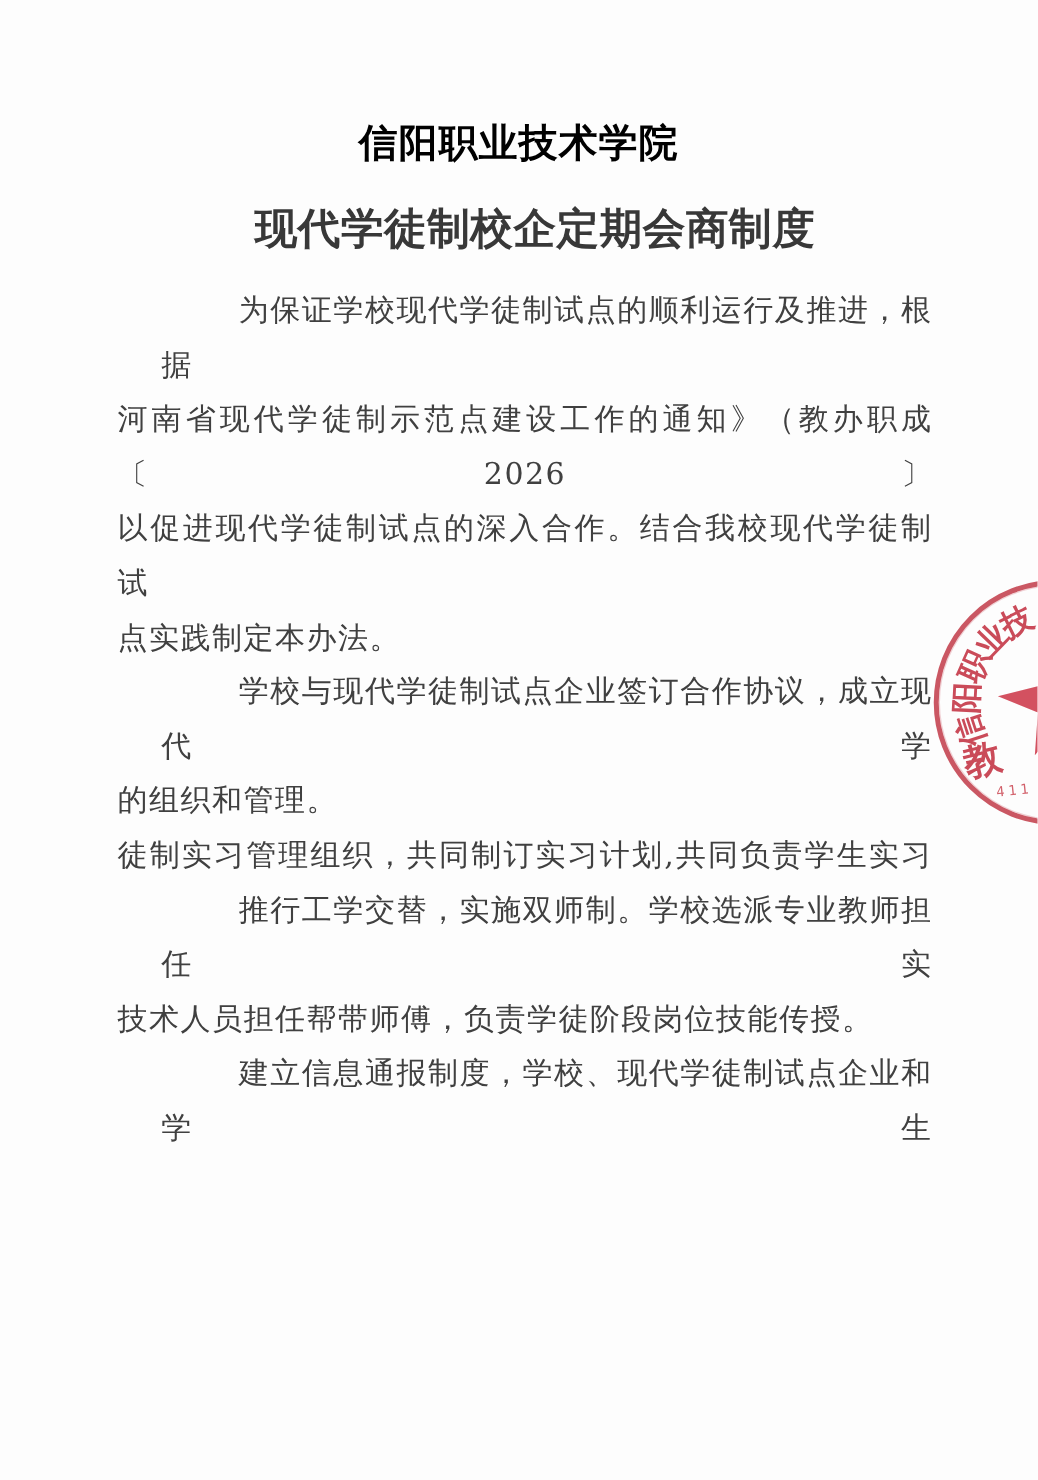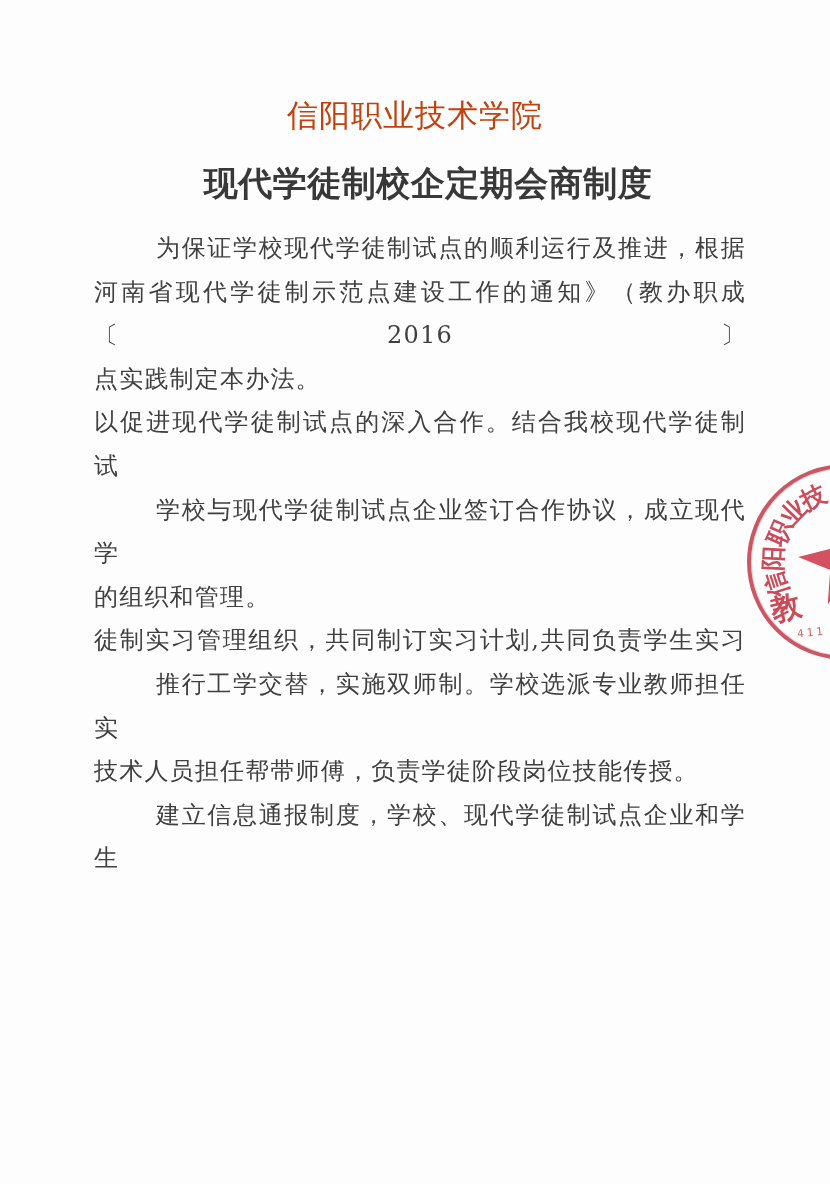--- a/index.html
+++ b/index.html
@@ -13,23 +13,23 @@
     width: 830px;
     height: 1184px;
     background: #fdfdfd;
     overflow: hidden;
   }
   .doc-title-org {
     margin-top: 96px;
     text-align: center;
     font-size: 31px;
     line-height: 38px;
-    font-weight: 400;
+    font-weight: 700;
     letter-spacing: 1px;
-    color: #c2410c;
+    color: #000000;
     font-family: "DejaVu Sans", sans-serif;
   }
   .doc-title-subject {
     margin-top: 29px;
     text-align: center;
     font-size: 34px;
     line-height: 41px;
     font-weight: 700;
     letter-spacing: 0.5px;
     color: #383838;
@@ -47,21 +47,21 @@
     letter-spacing: 1.2px;
     white-space: nowrap;
     text-align: left;
   }
   .line.j {
     white-space: normal;
     text-align: justify;
     text-align-last: justify;
     text-justify: inter-character;
   }
-  .line.ind { text-indent: 62px; }
+  .line.ind { text-indent: 62px; margin-left: 35px; }
 
   
   .seal {
     position: absolute;
     left: 747px;
     top: 464px;
     width: 196px;
     height: 196px;
     border: 4px solid #c64a56;
     border-radius: 50%;
@@ -120,23 +120,23 @@
 <div class="page">
 
   <h1 class="doc-title-org">信阳职业技术学院</h1>
 
   <h2 class="doc-title-subject">现代学徒制校企定期会商制度</h2>
 
   <div class="doc-body">
 
     <div class="para">
       <div class="line ind j">为保证学校现代学徒制试点的顺利运行及推进，根据</div>
-      <div class="line j">河南省现代学徒制示范点建设工作的通知》（教办职成〔2016〕</div>
+      <div class="line j">河南省现代学徒制示范点建设工作的通知》（教办职成〔2026〕</div>
+      <div class="line j">以促进现代学徒制试点的深入合作。结合我校现代学徒制试</div>
       <div class="line">点实践制定本办法。</div>
-      <div class="line j">以促进现代学徒制试点的深入合作。结合我校现代学徒制试</div>
     </div>
 
     <div class="para">
       <div class="line ind j">学校与现代学徒制试点企业签订合作协议，成立现代学</div>
       <div class="line">的组织和管理。</div>
       <div class="line j">徒制实习管理组织，共同制订实习计划,共同负责学生实习</div>
     </div>
 
     <div class="para">
       <div class="line ind j">推行工学交替，实施双师制。学校选派专业教师担任实</div>

